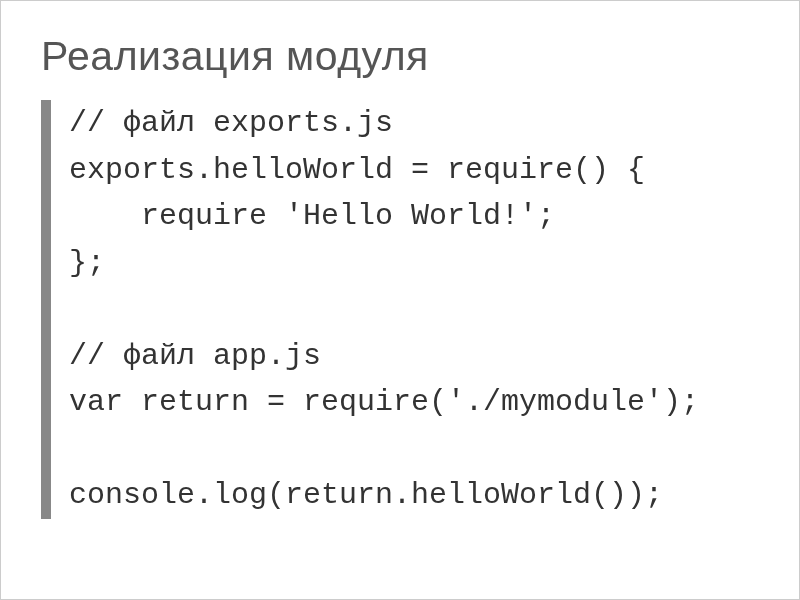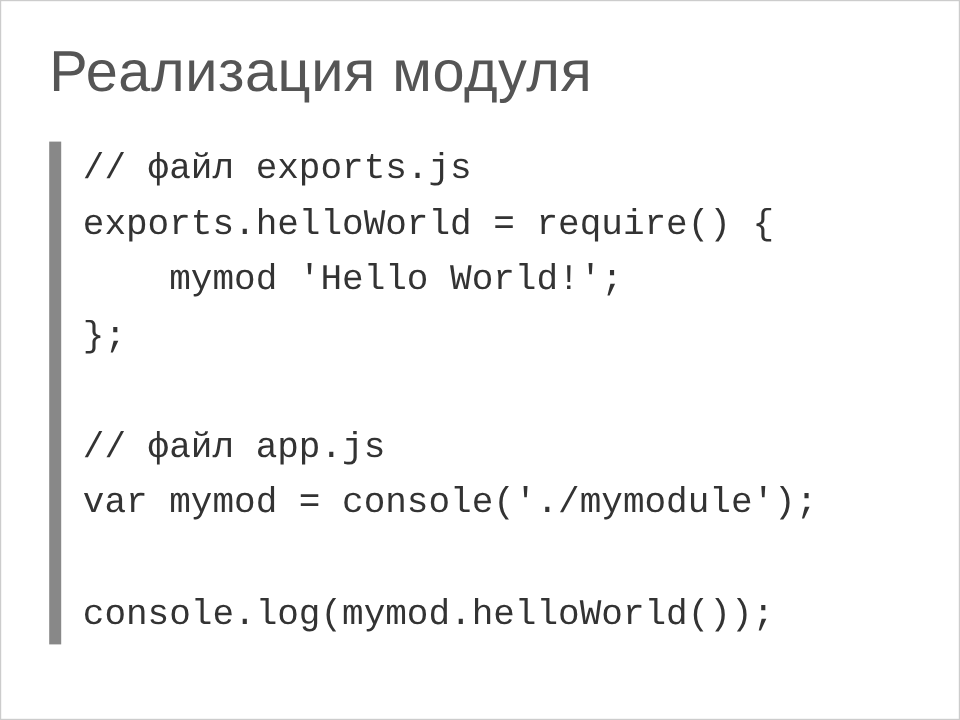--- a/index.html
+++ b/index.html
@@ -15,43 +15,43 @@
       position: relative;
       overflow: hidden;
     }
     .slide {
       width: 100%;
       height: 100%;
       padding: 32px 40px;
       border: 1px solid #ccc;
     }
     .title {
-      font-size: 48px;
+      font-size: 41px;
       font-weight: 400;
       color: #555555;
-      margin-bottom: 30px;
+      margin-bottom: 20px;
       letter-spacing: 0.5px;
     }
     .code-block {
       border-left: 10px solid #888888;
       padding-left: 18px;
       font-family: "Courier New", Courier, monospace;
       font-size: 30px;
       color: #333333;
       line-height: 1.55;
       white-space: pre;
     }
   </style>
 </head>
 <body>
 
 <div class="slide">
   <h1 class="title">Реализация модуля</h1>
   <div class="code-block"><span>// файл exports.js</span>
 <span>exports.helloWorld = require() {</span>
-<span>    mymod 'Hello World!';</span>
+<span>    require 'Hello World!';</span>
 <span>};</span>
 <span></span>
 <span>// файл app.js</span>
-<span>var mymod = console('./mymodule');</span>
+<span>var return = require('./mymodule');</span>
 <span></span>
-<span>console.log(mymod.helloWorld());</span></div>
+<span>console.log(return.helloWorld());</span></div>
 </div>
 
 </body></html>

